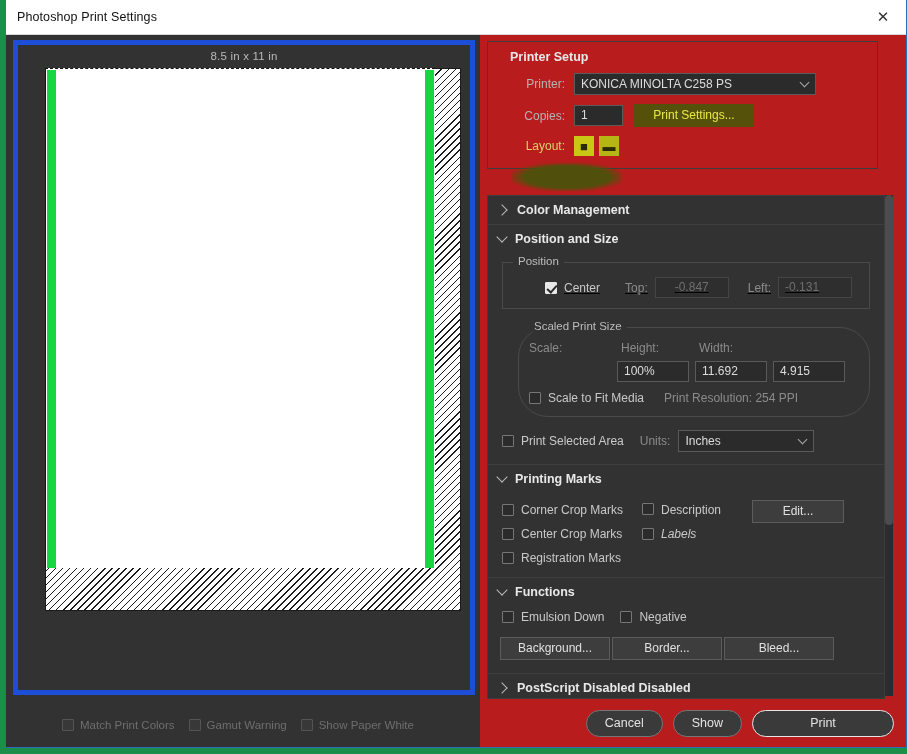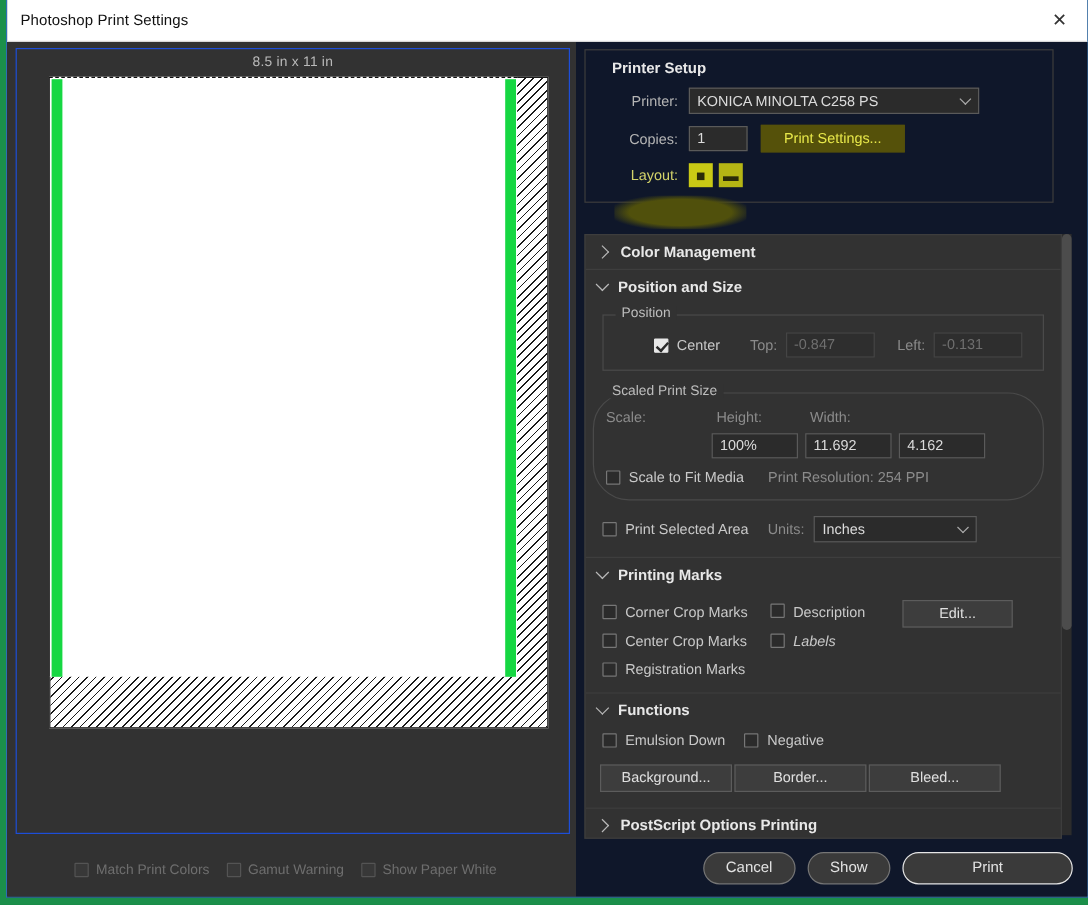--- a/index.html
+++ b/index.html
@@ -39,29 +39,29 @@
 
   
   #body {
     flex: 1; display: flex; flex-direction: row;
     background: #323232; position: relative;
   }
   #left-pane {
     width: 474px; position: relative; background: #323232;
   }
   #right-pane {
-    flex: 1; position: relative; background: #0f172a;
+    flex: 1; position: relative; background: #b91c1c;
     display: flex; flex-direction: column;
   }
 
   
   #preview-box {
     position: absolute; left: 7px; top: 5px;
     width: 462px; height: 655px;
-    border: 1px solid #1d4ed8;
+    border: 5px solid #1d4ed8;
     background: #323232;
   }
   #page-dims {
     text-align: center; font-size: 11.5px; color: #b9b9b9;
     margin-top: 5px; letter-spacing: .2px;
   }
   #sheet-wrap {
     position: absolute; left: 27px; top: 23px;
     width: 416px; height: 543px;
   }
@@ -319,46 +319,46 @@
             <span class="sect-title">Color Management</span>
           </div>
         </div>
 
         <div class="sect">
           <div class="sect-head">
             <span class="tri tri-open"></span>
             <span class="sect-title">Position and Size</span>
           </div>
 
-          <div class="group-box" style="margin:9px 14px 0 14px;padding:14px 10px 10px 10px;">
+          <div class="group-box" style="margin:9px 14px 0 14px;padding:14px 10px 10px 10px;text-decoration:underline;">
             <span class="group-legend">Position</span>
             <div style="display:flex;align-items:center;padding-left:32px;">
               <span class="cb checked"></span>
               <span class="lbl" style="margin-left:7px;">Center</span>
               <span class="lbl-dim" style="margin-left:25px;">Top:</span>
-              <div class="field disabled" style="width:74px;margin-left:7px;">-0.847</div>
+              <div class="field disabled" style="width:74px;margin-left:7px;text-align:center;">-0.847</div>
               <span class="lbl-dim" style="margin-left:19px;">Left:</span>
               <div class="field disabled" style="width:74px;margin-left:7px;">-0.131</div>
             </div>
           </div>
 
-          <div class="group-box" style="margin:18px 14px 0 6px;padding:13px 10px 11px 10px;border-radius:30px;">
+          <div class="group-box" style="margin:18px 14px 0 30px;padding:13px 10px 11px 10px;border-radius:30px;">
             <span class="group-legend">Scaled Print Size</span>
 
             <div style="display:flex;align-items:center;">
               <span class="lbl-dim" style="width:92px;">Scale:</span>
               <span class="lbl-dim" style="width:78px;">Height:</span>
               <span class="lbl-dim">Width:</span>
             </div>
 
             <div style="display:flex;align-items:center;margin-top:6px;">
               <div style="width:88px;"></div>
               <div class="field" style="width:72px;">100%</div>
               <div class="field" style="width:72px;margin-left:6px;">11.692</div>
-              <div class="field" style="width:72px;margin-left:6px;">4.162</div>
+              <div class="field" style="width:72px;margin-left:6px;">4.915</div>
             </div>
 
             <div style="display:flex;align-items:center;margin-top:9px;">
               <span class="cb"></span>
               <span class="lbl" style="margin-left:7px;">Scale to Fit Media</span>
               <span class="lbl-dim" style="margin-left:20px;">Print Resolution: 254 PPI</span>
             </div>
           </div>
 
           <div style="display:flex;align-items:center;margin:13px 14px 12px 14px;">
@@ -427,21 +427,21 @@
           <div style="display:flex;margin:13px 14px 13px 12px;gap:2px;">
             <div class="btn" style="width:110px;">Background...</div>
             <div class="btn" style="width:110px;">Border...</div>
             <div class="btn" style="width:110px;">Bleed...</div>
           </div>
         </div>
 
         <div class="sect" style="border-bottom:none;">
           <div class="sect-head">
             <span class="tri tri-closed"></span>
-            <span class="sect-title">PostScript Options Printing</span>
+            <span class="sect-title">PostScript Disabled Disabled</span>
           </div>
         </div>
 
       </div>
 
       <div id="scrollbar">
         <div id="scrollthumb"></div>
       </div>
 
       <div id="footer">

